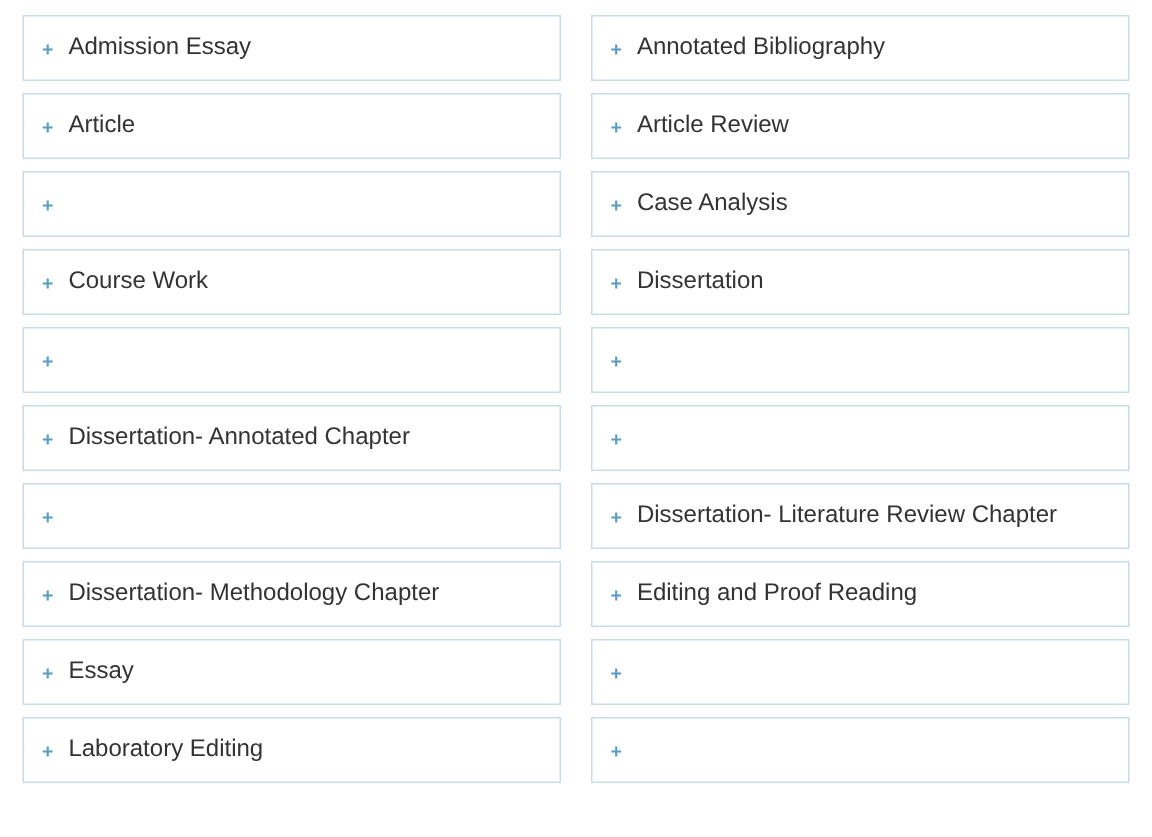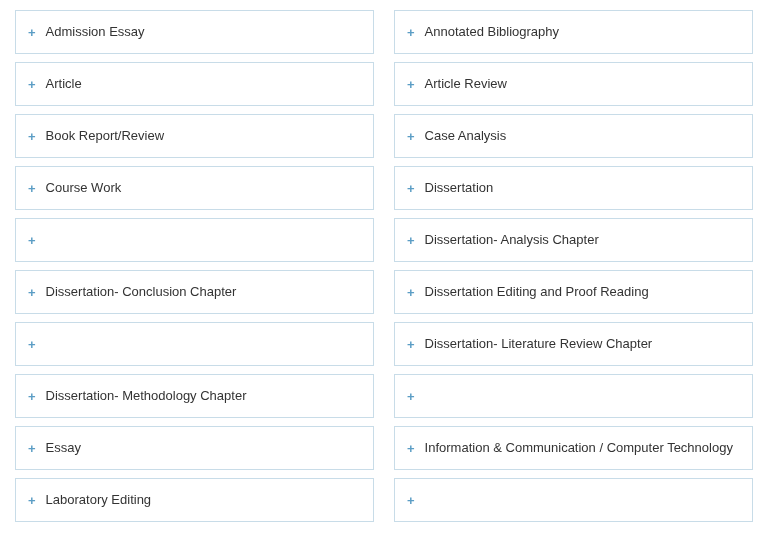--- a/index.html
+++ b/index.html
@@ -32,21 +32,21 @@
 
     .item .plus {
       color: #5b9dc5;
       font-size: 13px;
       font-weight: bold;
       margin-right: 10px;
       flex-shrink: 0;
     }
 
     .item .label {
-      font-size: 13px;
+      font-size: 16px;
       color: #333;
       line-height: 1.3;
     }
   </style>
 </head>
 <body>
 
 <div class="grid" id="grid-container">
 <div class="item">
         <span class="plus">+</span>
@@ -59,70 +59,67 @@
     <div class="item">
         <span class="plus">+</span>
         <span class="label">Article</span>
       </div>
     <div class="item">
         <span class="plus">+</span>
         <span class="label">Article Review</span>
       </div>
     <div class="item">
         <span class="plus">+</span>
-        <span class="label">Book Report/Review</span>
       </div>
     <div class="item">
         <span class="plus">+</span>
         <span class="label">Case Analysis</span>
       </div>
     <div class="item">
         <span class="plus">+</span>
         <span class="label">Course Work</span>
       </div>
     <div class="item">
         <span class="plus">+</span>
         <span class="label">Dissertation</span>
       </div>
     <div class="item">
         <span class="plus">+</span>
       </div>
     <div class="item">
         <span class="plus">+</span>
-        <span class="label">Dissertation- Analysis Chapter</span>
       </div>
     <div class="item">
         <span class="plus">+</span>
-        <span class="label">Dissertation- Conclusion Chapter</span>
+        <span class="label">Dissertation- Annotated Chapter</span>
       </div>
     <div class="item">
         <span class="plus">+</span>
-        <span class="label">Dissertation Editing and Proof Reading</span>
       </div>
     <div class="item">
         <span class="plus">+</span>
       </div>
     <div class="item">
         <span class="plus">+</span>
         <span class="label">Dissertation- Literature Review Chapter</span>
       </div>
     <div class="item">
         <span class="plus">+</span>
         <span class="label">Dissertation- Methodology Chapter</span>
       </div>
     <div class="item">
         <span class="plus">+</span>
+        <span class="label">Editing and Proof Reading</span>
       </div>
     <div class="item">
         <span class="plus">+</span>
         <span class="label">Essay</span>
       </div>
     <div class="item">
         <span class="plus">+</span>
-        <span class="label">Information &amp; Communication / Computer Technology</span>
       </div>
     <div class="item">
         <span class="plus">+</span>
         <span class="label">Laboratory Editing</span>
       </div>
     <div class="item">
         <span class="plus">+</span>
       </div>
   </div>
 

